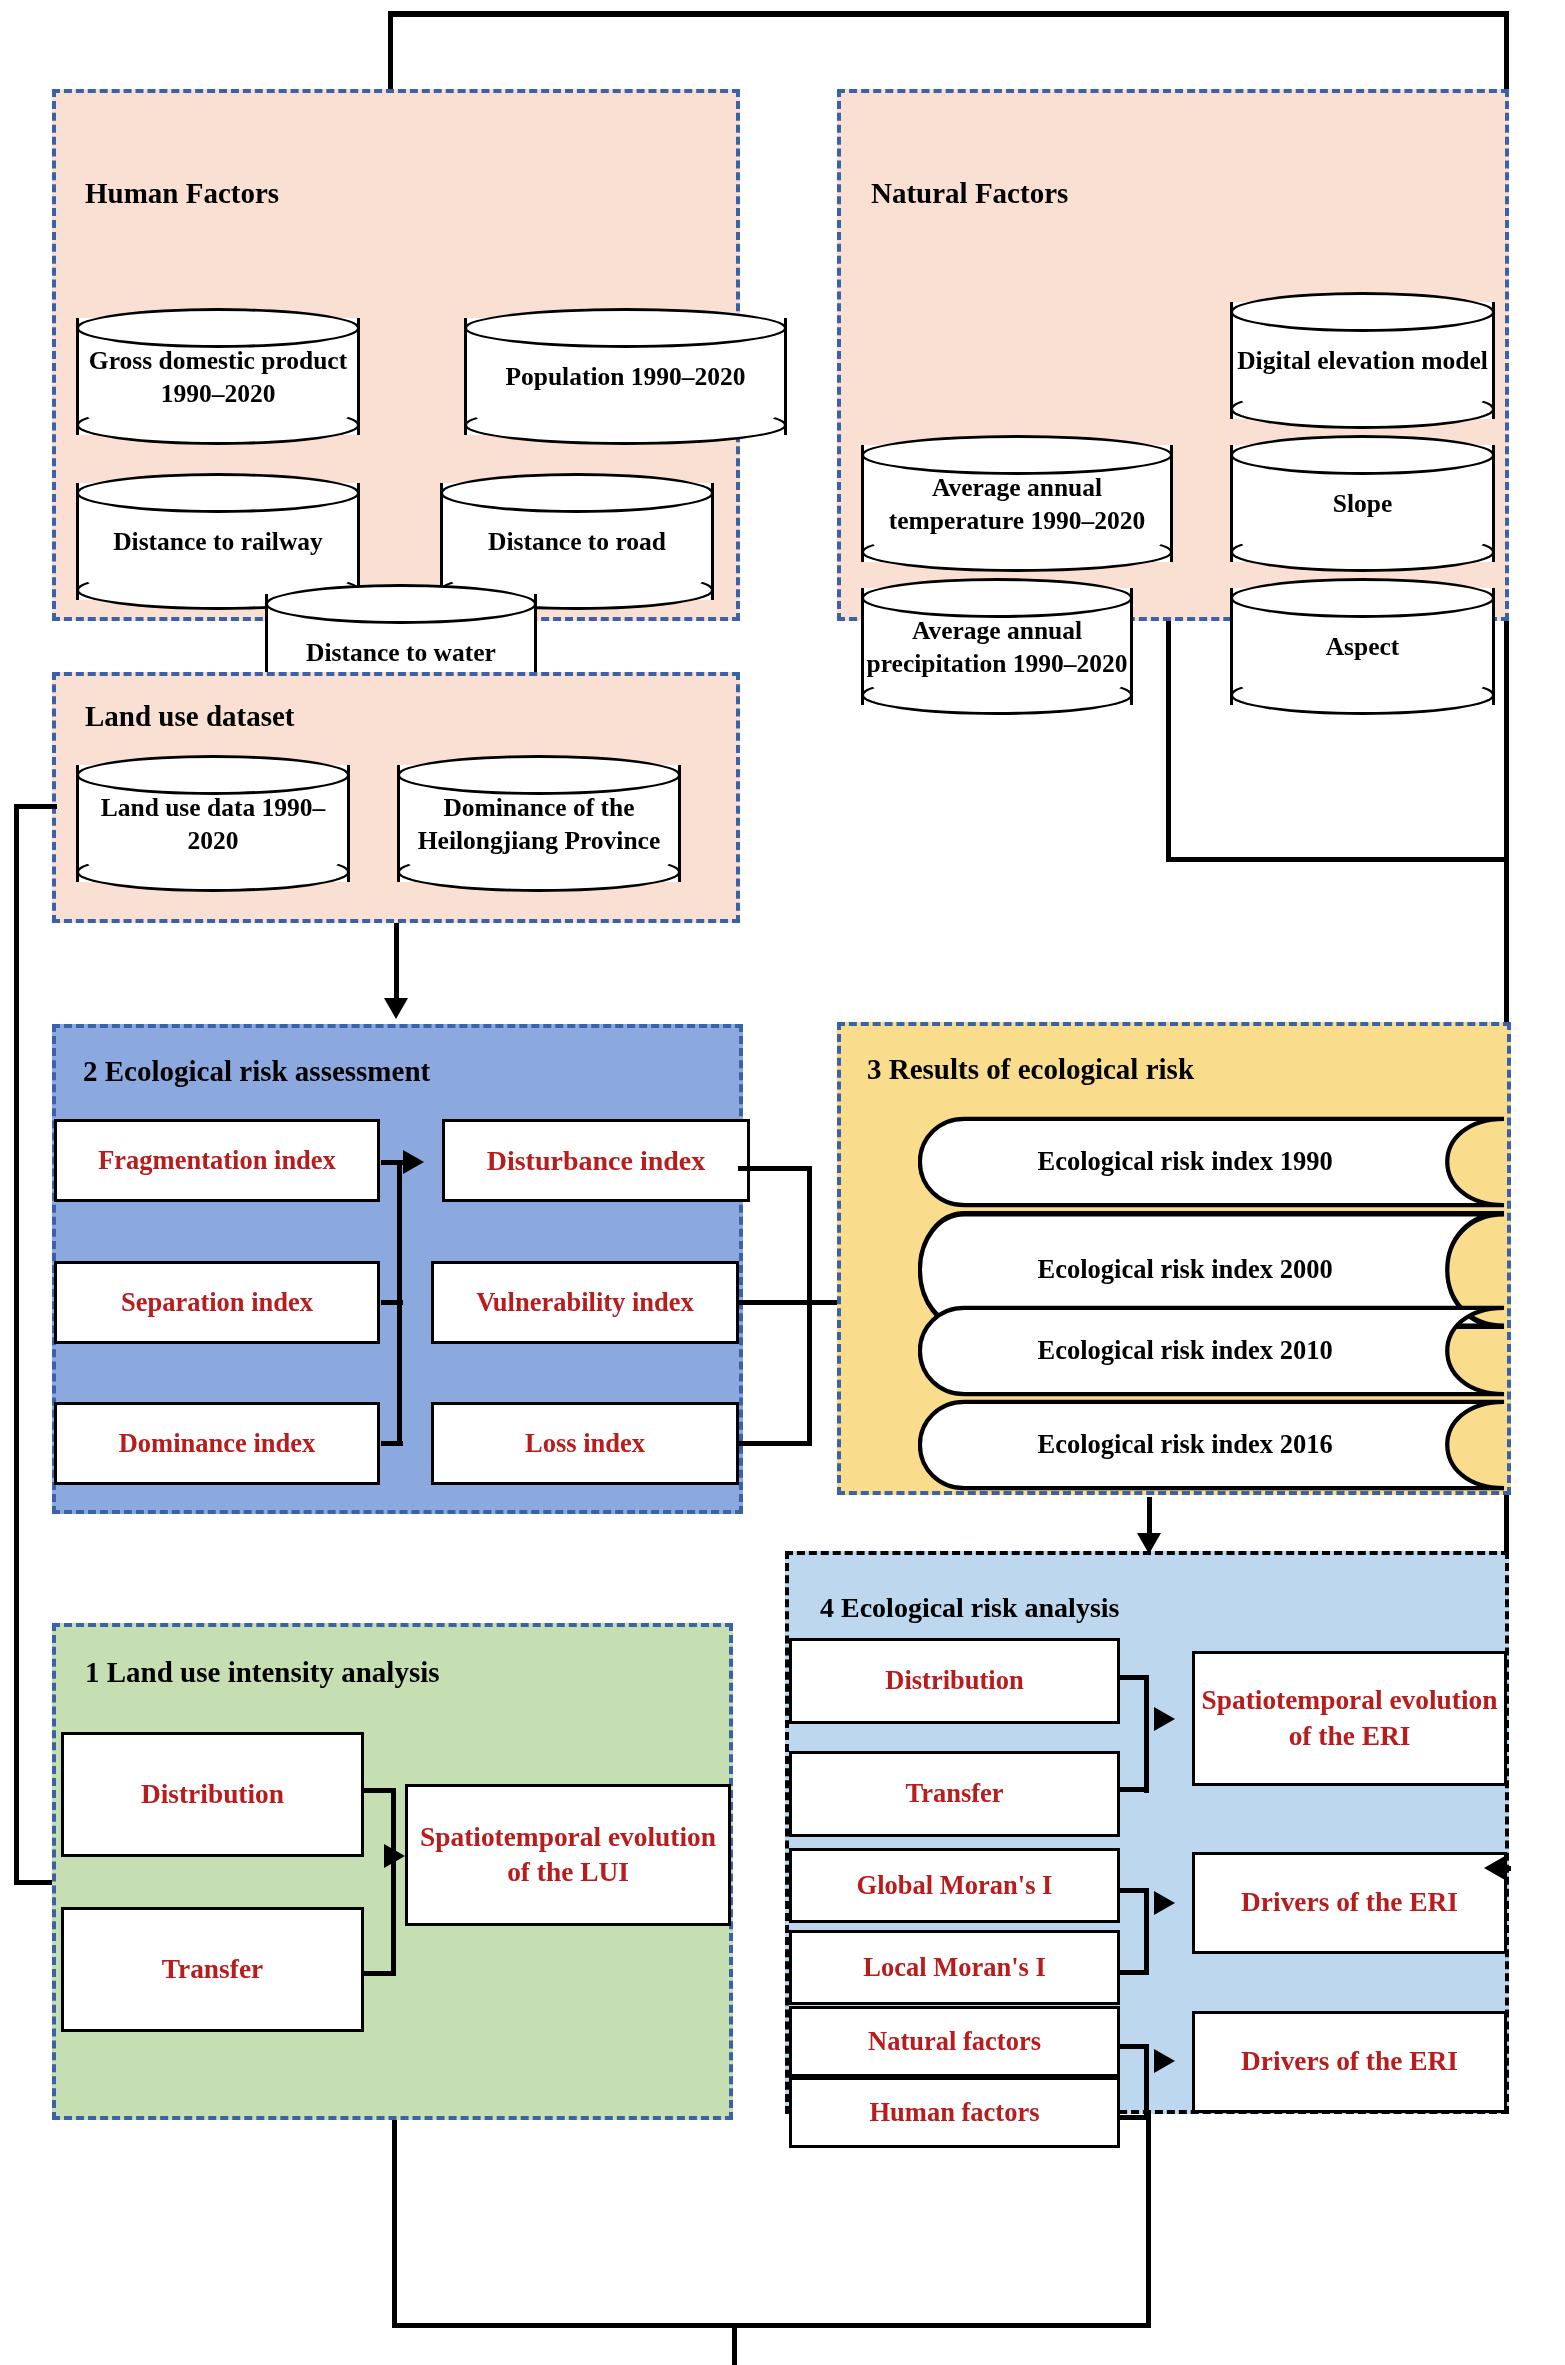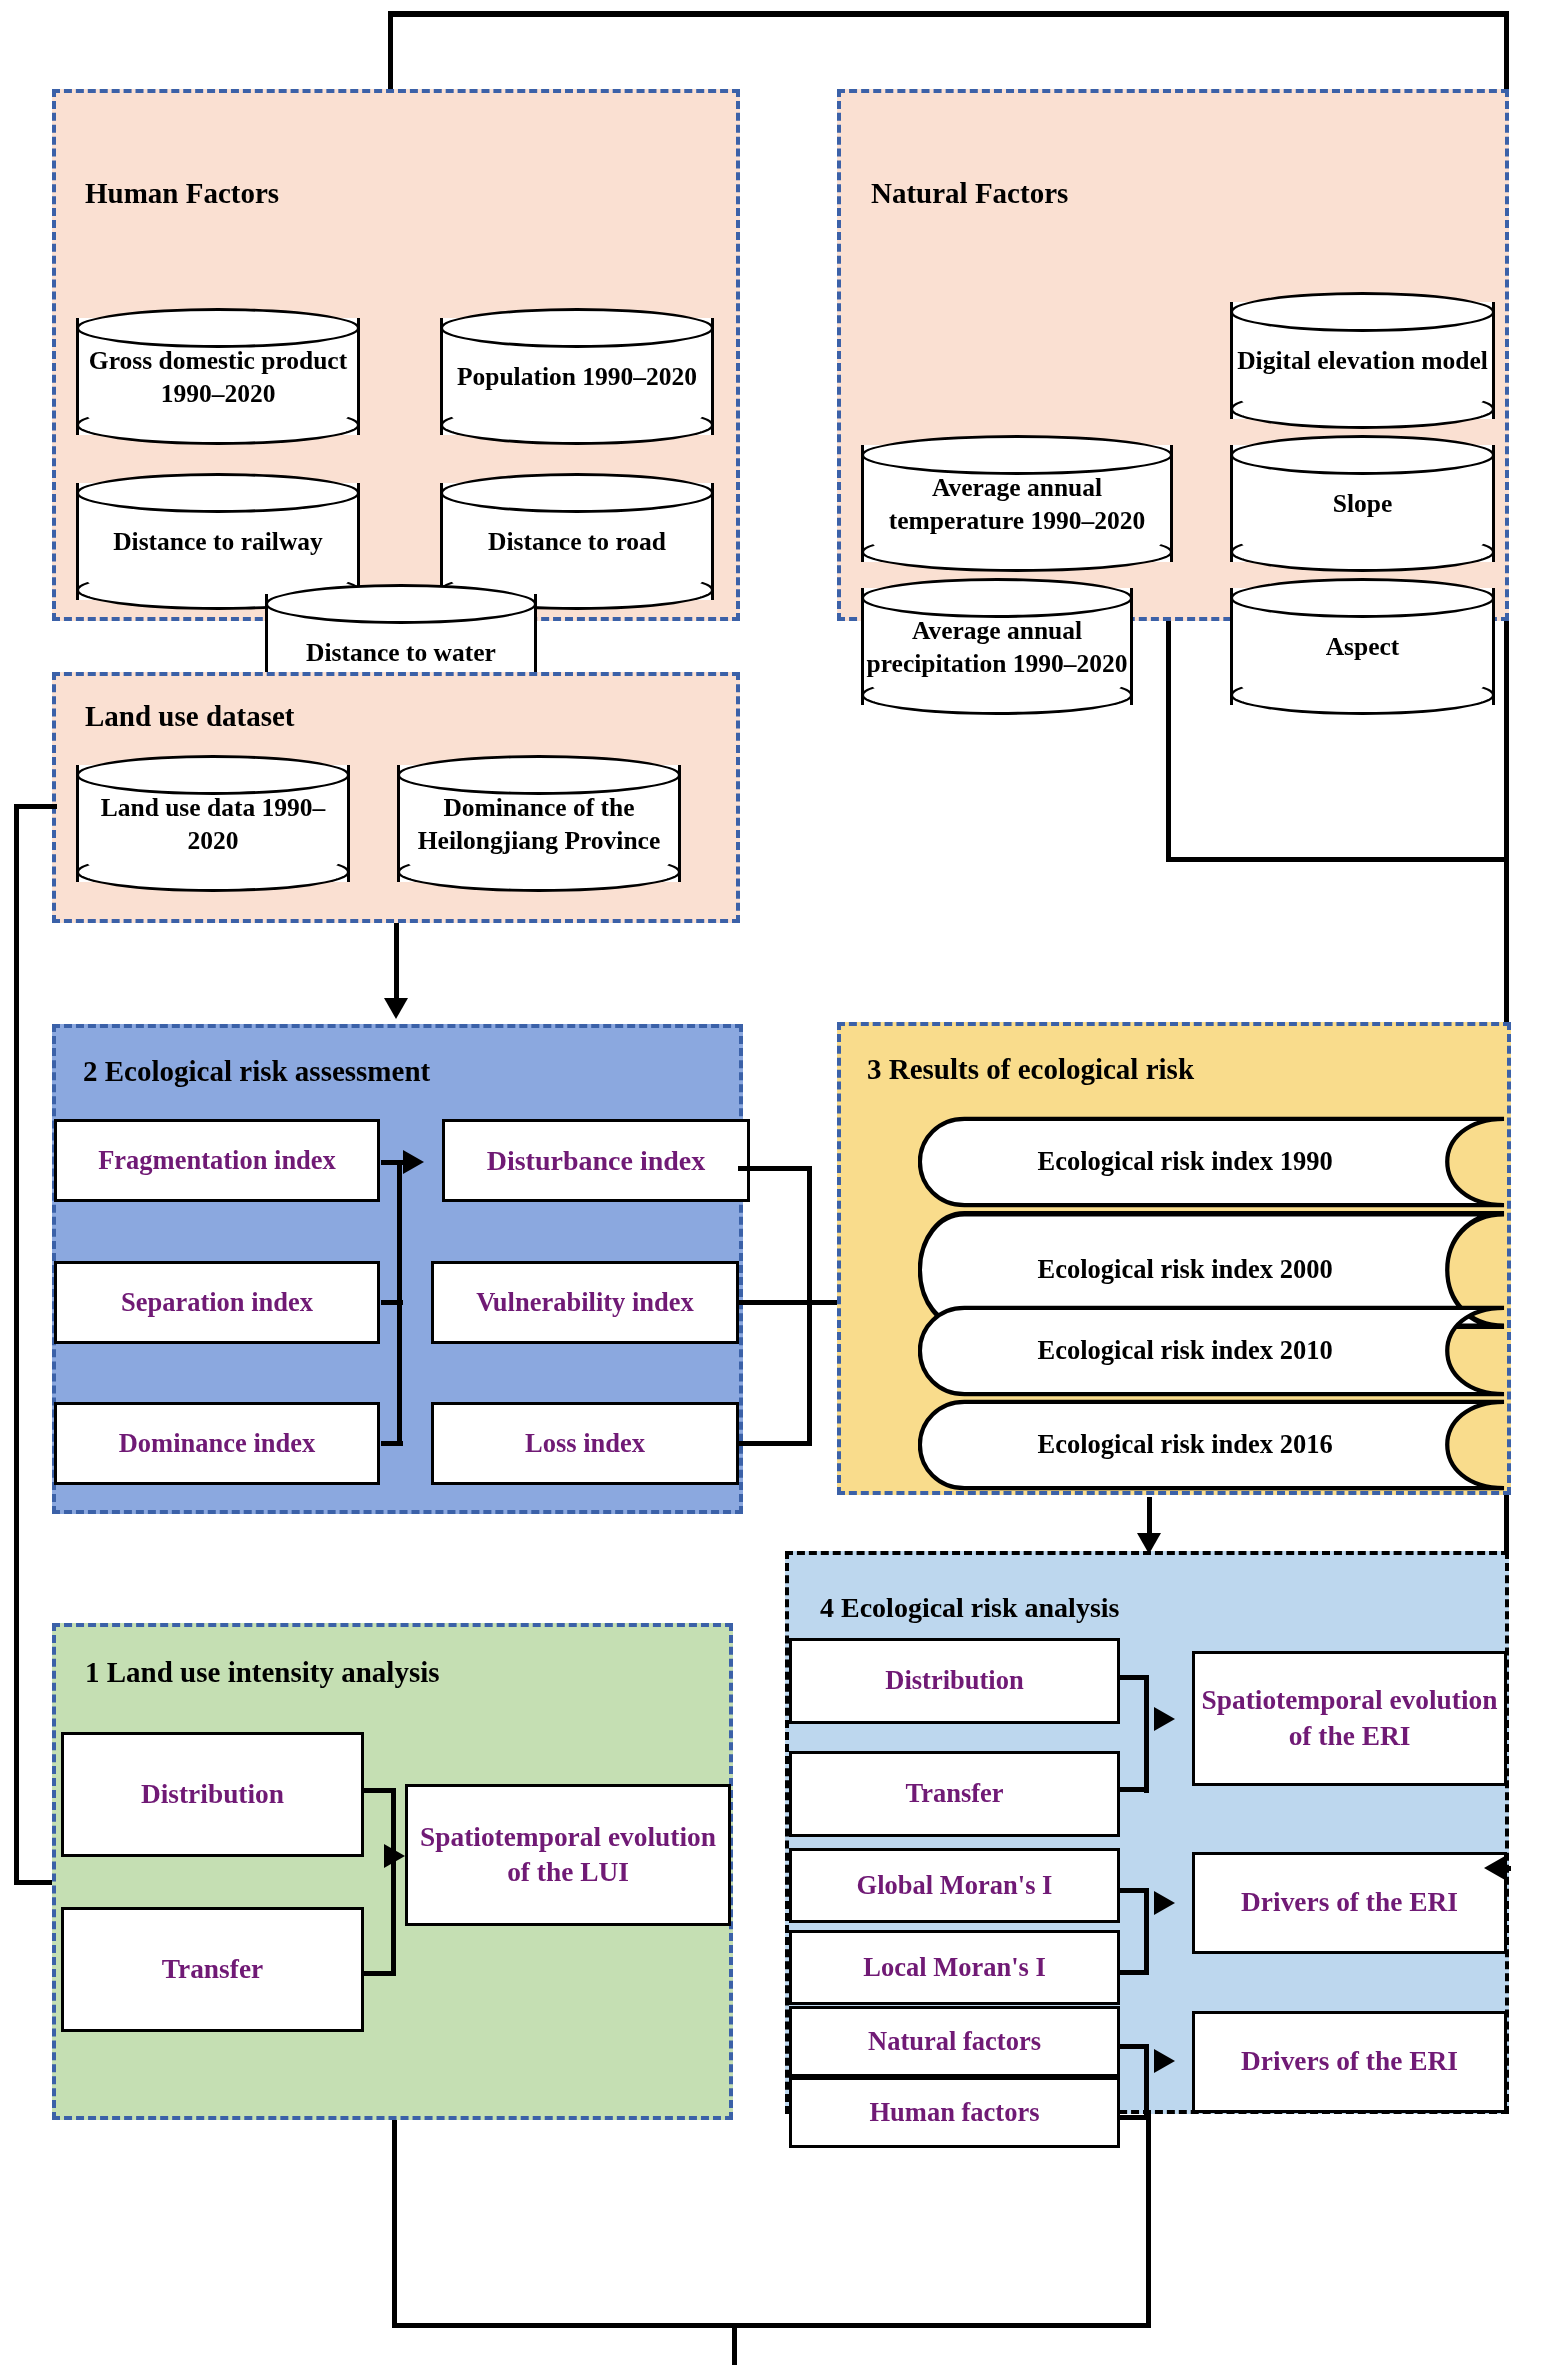--- a/index.html
+++ b/index.html
@@ -21,21 +21,21 @@
   .cyl .bot{position:absolute;left:0;right:0;bottom:0;height:40px;background:#fff;
             border:3.3px solid #000;border-radius:50%;box-sizing:border-box;
             border-top-color:transparent;}
   .cyl .lbl{position:absolute;left:0;right:0;top:50%;transform:translateY(-50%);
             text-align:center;font-weight:bold;color:#000;line-height:1.30;z-index:4;
             padding:0 2.8px;box-sizing:border-box;}
 
   
   .pbox{position:absolute;box-sizing:border-box;background:#fff;border:3.3px solid #000;
         display:flex;align-items:center;justify-content:center;text-align:center;
-        font-weight:bold;color:#701a75;line-height:1.28;padding:1.9px 3.8px;}
+        font-weight:bold;color:#b91c1c;line-height:1.28;padding:1.9px 3.8px;}
 
   
   .dshape{position:absolute;}
   .dshape svg{position:absolute;inset:0;width:100%;height:100%;}
   .dshape .lbl{position:absolute;inset:0;display:flex;align-items:center;
                justify-content:center;text-align:center;font-weight:bold;color:#000;
                line-height:1.28;z-index:3;padding-right:9%;box-sizing:border-box;}
 
   
   .ln{position:absolute;background:#000;}
@@ -58,21 +58,21 @@
   <div class="panel dashblue" style="left:52px;top:89px;width:688px;height:532px;background:#FAE0D2;">
   </div>
   <div class="panel-title" style="left:85px;top:177px;font-size:29px;">Human Factors</div>
 
   <div class="cyl" style="left:76px;top:308px;width:284px;height:137px;">
     <div class="body"></div>
       <div class="bot"></div>
       <div class="top"></div>
     <div class="lbl" style="font-size:25.5px;">Gross domestic product 1990–2020</div>
   </div>
-  <div class="cyl" style="left:440px;top:308px;width:274px;height:137px;padding-left:32px;">
+  <div class="cyl" style="left:464px;top:308px;width:323px;height:137px;padding-left:32px;">
     <div class="body"></div>
       <div class="bot"></div>
       <div class="top"></div>
     <div class="lbl" style="font-size:25.5px;">Population 1990–2020</div>
   </div>
   <div class="cyl" style="left:76px;top:473px;width:284px;height:137px;">
     <div class="body"></div>
       <div class="bot"></div>
       <div class="top"></div>
     <div class="lbl" style="font-size:25.5px;">Distance to railway</div>

